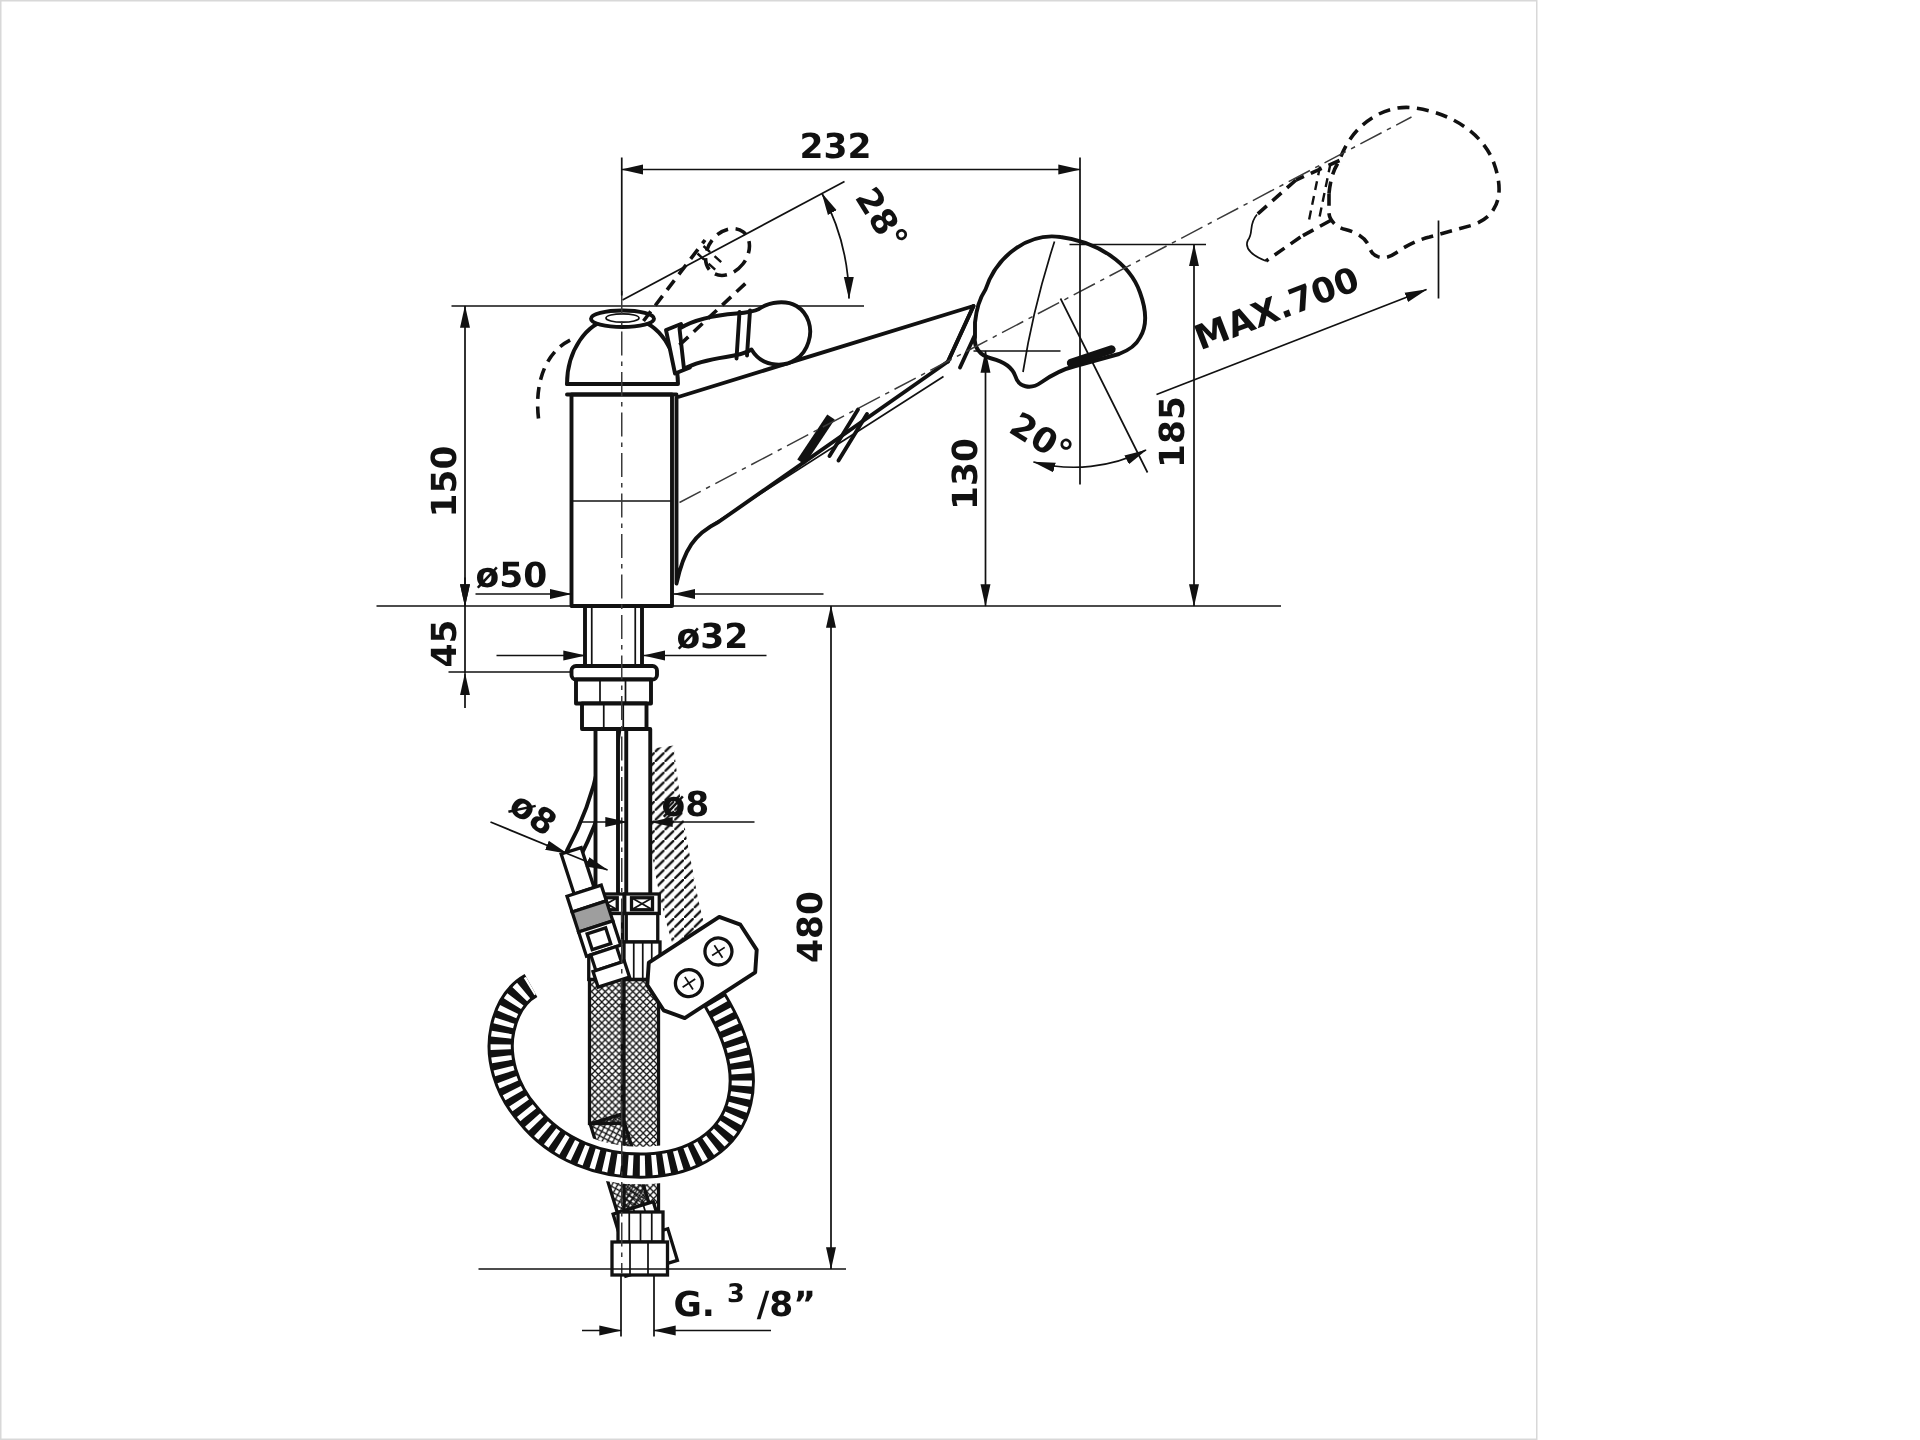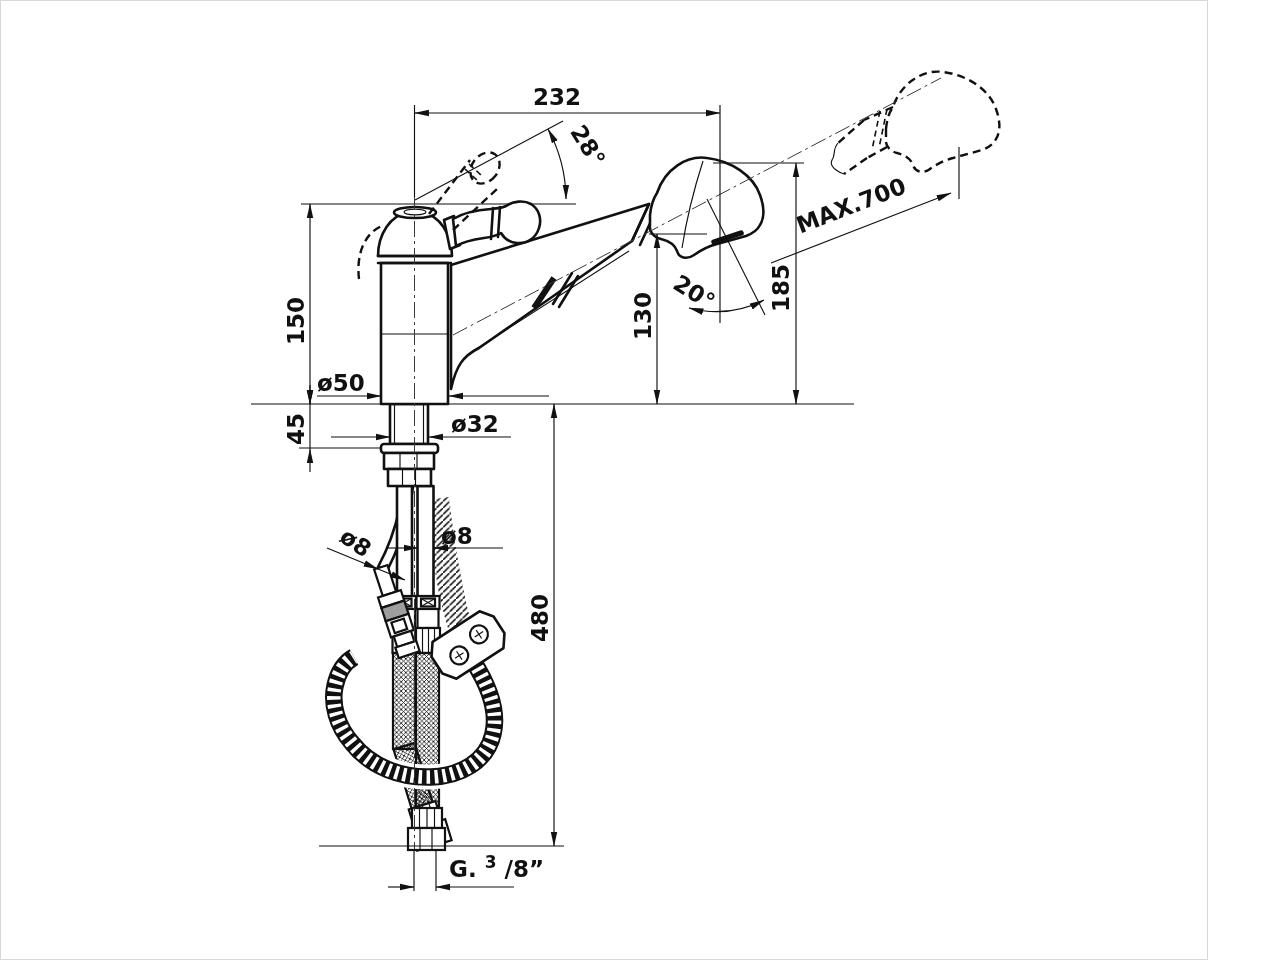--- a/index.html
+++ b/index.html
@@ -1,16 +1,16 @@
 <!DOCTYPE html>
 <html><head>
 <meta charset="utf-8">
 <style>
   html,body{margin:0;padding:0;background:#fff;}
-  .stage{width:1208px;height:960px;position:relative;background:#ffffff;
+  .stage{width:1025px;height:960px;position:relative;background:#ffffff;
          box-sizing:border-box;border:1px solid #d8d8d8;
          font-family:"DejaVu Sans", sans-serif;}
   svg{display:block;}
   .outline{fill:#ffffff;stroke:#111;stroke-width:2.6;stroke-linejoin:round;}
   .line{fill:none;stroke:#111;stroke-width:2.6;stroke-linecap:round;stroke-linejoin:round;}
   .thin{fill:none;stroke:#111;stroke-width:1.15;}
   .thick{fill:none;stroke:#111;stroke-width:6;stroke-linecap:butt;}
   .dashed{fill:none;stroke:#111;stroke-width:2.4;stroke-dasharray:8 5;stroke-linejoin:round;}
   .dashthin{fill:none;stroke:#111;stroke-width:1.6;stroke-dasharray:6 4;}
   .cl{fill:none;stroke:#3a3a3a;stroke-width:1;stroke-dasharray:16 4 3 4;}

